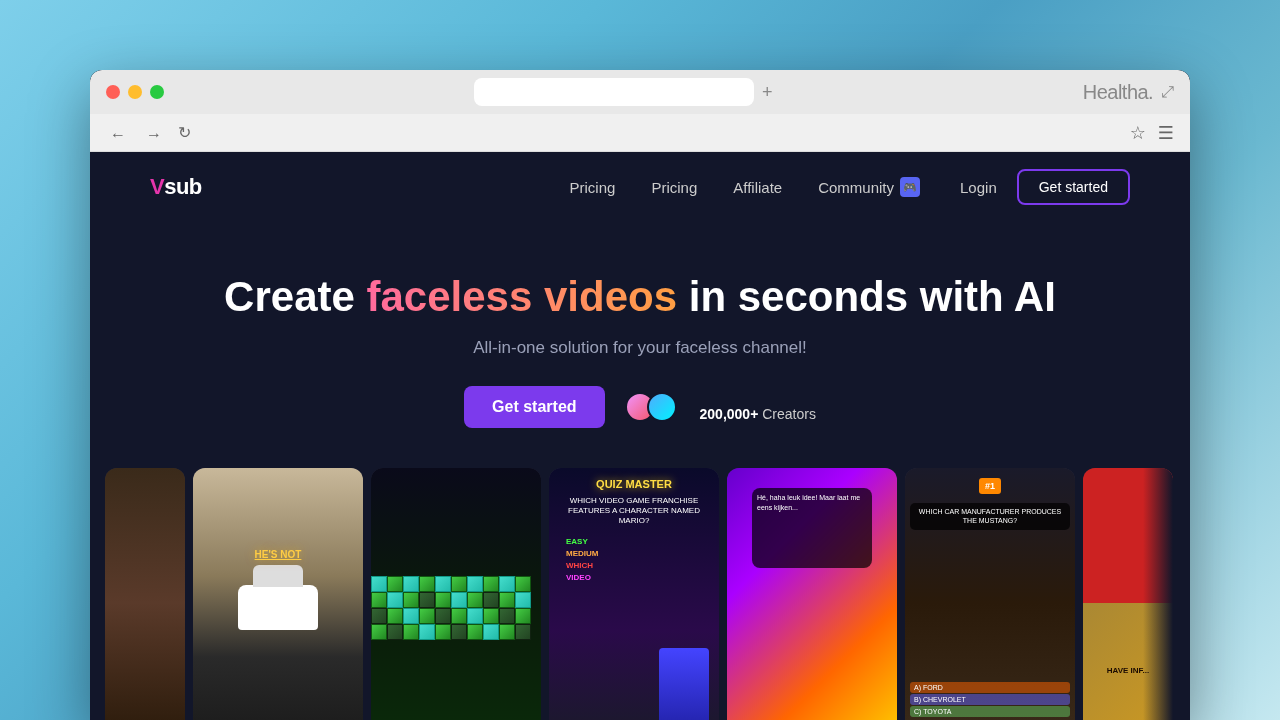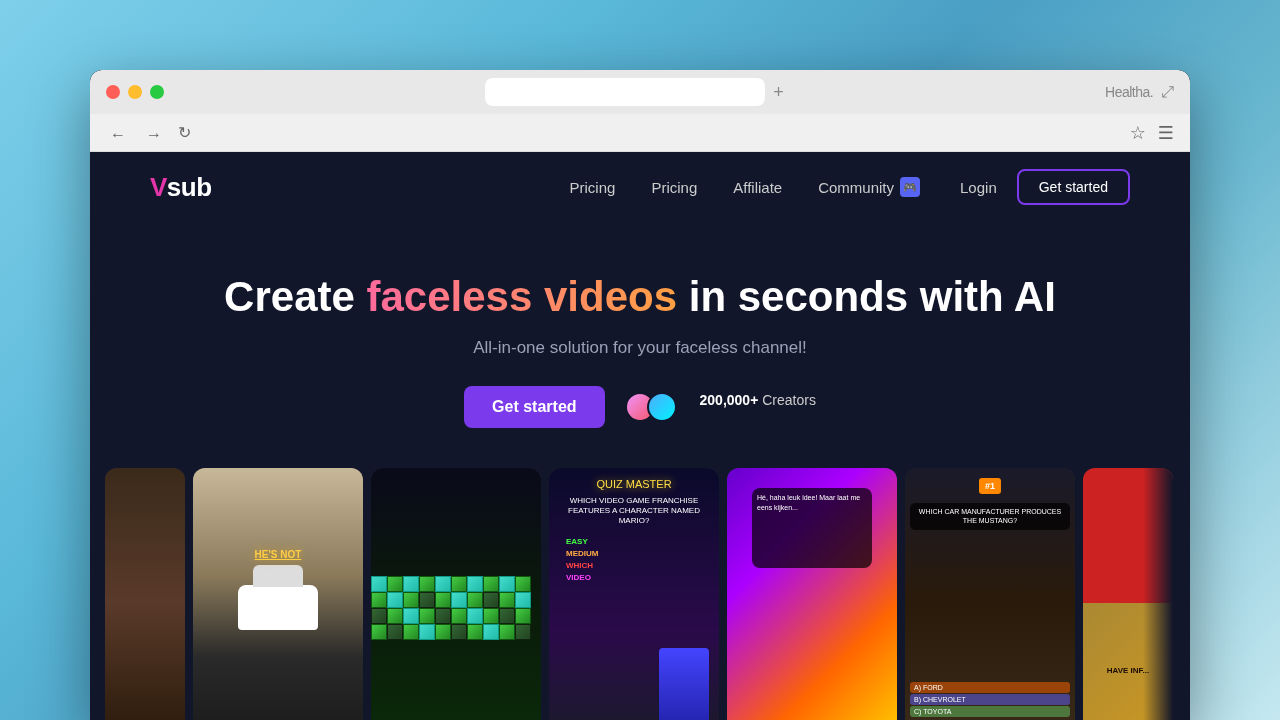--- a/index.html
+++ b/index.html
@@ -77,21 +77,21 @@
       line-height: 1;
     }
 
     .browser-controls {
       display: flex;
       align-items: center;
       gap: 8px;
     }
 
     .healtha-logo {
-      font-size: 14px;
+      font-size: 20px;
       color: #888;
       font-weight: 500;
       letter-spacing: -0.5px;
     }
 
     .expand-btn {
       font-size: 16px;
       color: #888;
       cursor: pointer;
     }
@@ -145,21 +145,21 @@
     
     .navbar {
       display: flex;
       align-items: center;
       padding: 0 60px;
       height: 70px;
       background: #12162a;
     }
 
     .logo {
-      font-size: 26px;
+      font-size: 22px;
       font-weight: 700;
       color: white;
       margin-right: auto;
       letter-spacing: -0.5px;
     }
 
     .logo-v {
       color: #e535ab;
     }
 
@@ -262,21 +262,21 @@
       border: none;
       padding: 12px 28px;
       border-radius: 8px;
       font-size: 16px;
       cursor: pointer;
       font-weight: 600;
     }
 
     .social-proof {
       display: flex;
-      align-items: flex-start;
+      align-items: flex-end;
       gap: 23px;
     }
 
     .avatars {
       display: flex;
     }
 
     .avatar {
       width: 30px;
       height: 30px;
@@ -425,21 +425,21 @@
       height: 100%;
       display: flex;
       flex-direction: column;
       align-items: center;
       padding: 10px;
     }
 
     .quiz-title {
       color: #ffdd44;
       font-size: 11px;
-      font-weight: 400;
+      font-weight: 700;
       text-align: center;
       text-transform: uppercase;
       line-height: 1.2;
       text-shadow: 0 0 8px rgba(255,220,0,0.7);
     }
 
     .quiz-subtitle {
       color: white;
       font-size: 8px;
       text-align: center;

